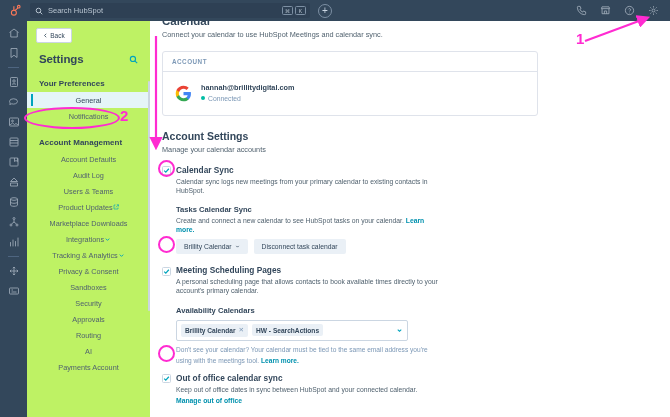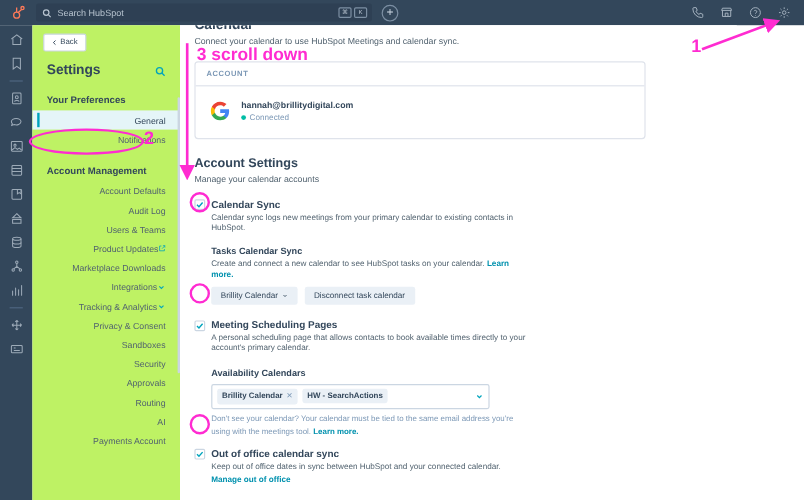--- a/index.html
+++ b/index.html
@@ -57,21 +57,21 @@
     margin: 7px 0 0 9px; width: 36px; height: 15px; background: #fff;
     border: 0.8px solid #cbd6e2; border-radius: 2px;
     display: flex; align-items: center; justify-content: center; gap: 2px;
     font-size: 6.5px; color: #33475b;
   }
   .sb-title-row { display: flex; align-items: center; justify-content: space-between; padding: 10px 12px 0 12px; }
   .sb-title { font-size: 11.5px; font-weight: bold; color: #33475b; letter-spacing: -0.1px; }
   .sb-group { font-size: 8px; font-weight: bold; color: #33475b; padding: 0 12px; margin-top: 14px; margin-bottom: 4px; }
   .sb-item {
     position: relative; font-size: 7.3px; color: #51626f; padding: 3.5px 12px;
-    display: flex; align-items: center; justify-content: flex-end;
+    display: flex; align-items: center; justify-content: center;
   }
   .sb-item.active { background: #e5f5f8; color: #33475b; }
   .sb-item.active::before {
     content: ""; position: absolute; left: 4px; top: 2px; bottom: 2px; width: 2px; background: #00a4bd;
   }
   .chev { width: 7px; height: 7px; }
   .ext { width: 6px; height: 6px; }
   .sb-scrollbar { position: absolute; right: 0px; top: 60px; width: 2.5px; height: 230px; background: #cbd6e2; border-radius: 2px; }
 
   
@@ -81,21 +81,21 @@
   }
   .h1 { font-size: 11.5px; font-weight: bold; color: #33475b; margin-top: -6px; }
   .sub { font-size: 7.3px; color: #51626f; margin-top: 3px; }
   .card {
     margin-top: 12px; width: 376px; border: 0.8px solid #dfe3eb; border-radius: 3px; background: #fff;
   }
   .card-head {
     font-size: 6.3px; font-weight: bold; letter-spacing: .5px; color: #7c98b6;
     padding: 6px 9px; border-bottom: 0.8px solid #dfe3eb;
   }
-  .card-body { display: flex; align-items: center; gap: 9px; padding: 11px 12px 13px 12px; }
+  .card-body { display: flex; align-items: flex-end; gap: 9px; padding: 11px 12px 13px 12px; }
   .gicon { width: 17px; height: 17px; flex: none; }
   .acct-email { font-size: 7.3px; font-weight: bold; color: #33475b; }
   .acct-status { display: flex; align-items: center; gap: 3px; margin-top: 2.5px; }
   .dot { width: 4px; height: 4px; border-radius: 50%; background: #00bda5; }
   .acct-status span { font-size: 6.8px; color: #7c98b6; }
 
   .h2 { font-size: 10.5px; font-weight: bold; color: #33475b; }
   .sec { margin-top: 14px; }
   .row { display: flex; align-items: flex-start; gap: 5px; }
   .cb {
@@ -438,20 +438,19 @@
       <marker id="arw" markerWidth="6" markerHeight="6" refX="4.5" refY="3" orient="auto">
         <path d="M0,0 L6,3 L0,6 z" fill="#ff2bd1"></path>
       </marker>
     </defs>
     <line x1="585" y1="41" x2="647" y2="18" stroke="#ff2bd1" stroke-width="2.2" marker-end="url(#arw)"></line>
     <line x1="156" y1="36" x2="156" y2="147" stroke="#ff2bd1" stroke-width="2.2" marker-end="url(#arw)"></line>
   </svg>
 
   <div class="anno anno-num" style="left:576px; top:30px;">1</div>
   <div class="anno anno-num" style="left:120px; top:107px;">2</div>
-  <div class="anno anno-text" style="left:164px; top:38px;">3 scroll down</div>
 
   <div class="ellipse" style="left:24px; top:107px; width:96px; height:22px;"></div>
   <div class="ellipse" style="left:158px; top:160px; width:17px; height:17px;"></div>
   <div class="ellipse" style="left:158px; top:236px; width:17px; height:17px;"></div>
   <div class="ellipse" style="left:158px; top:345px; width:17px; height:17px;"></div>
 
 </div>
 
 </body></html>

